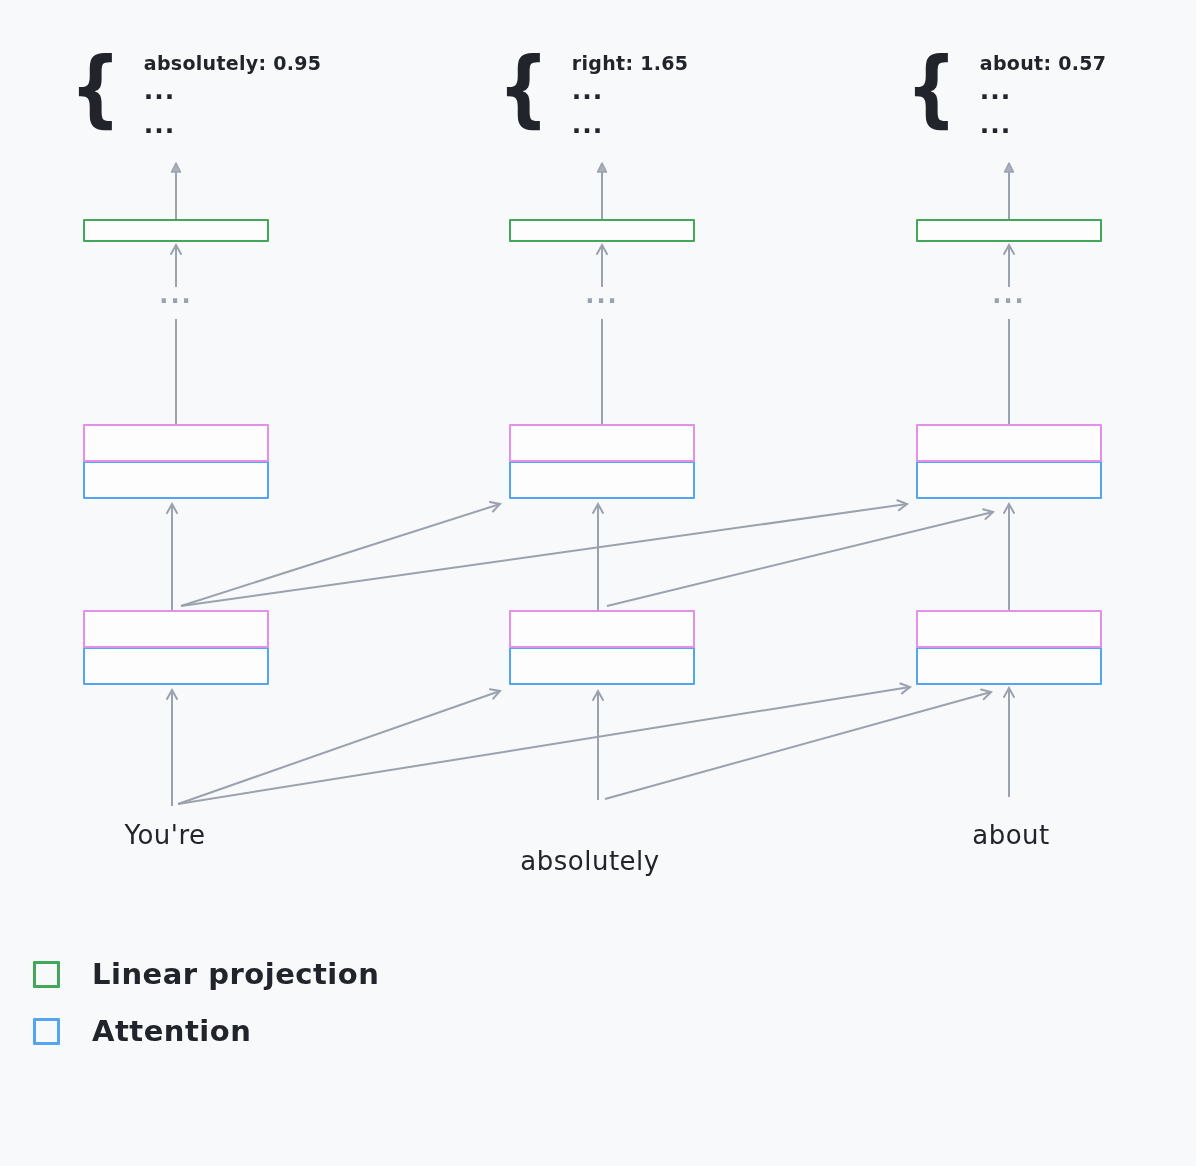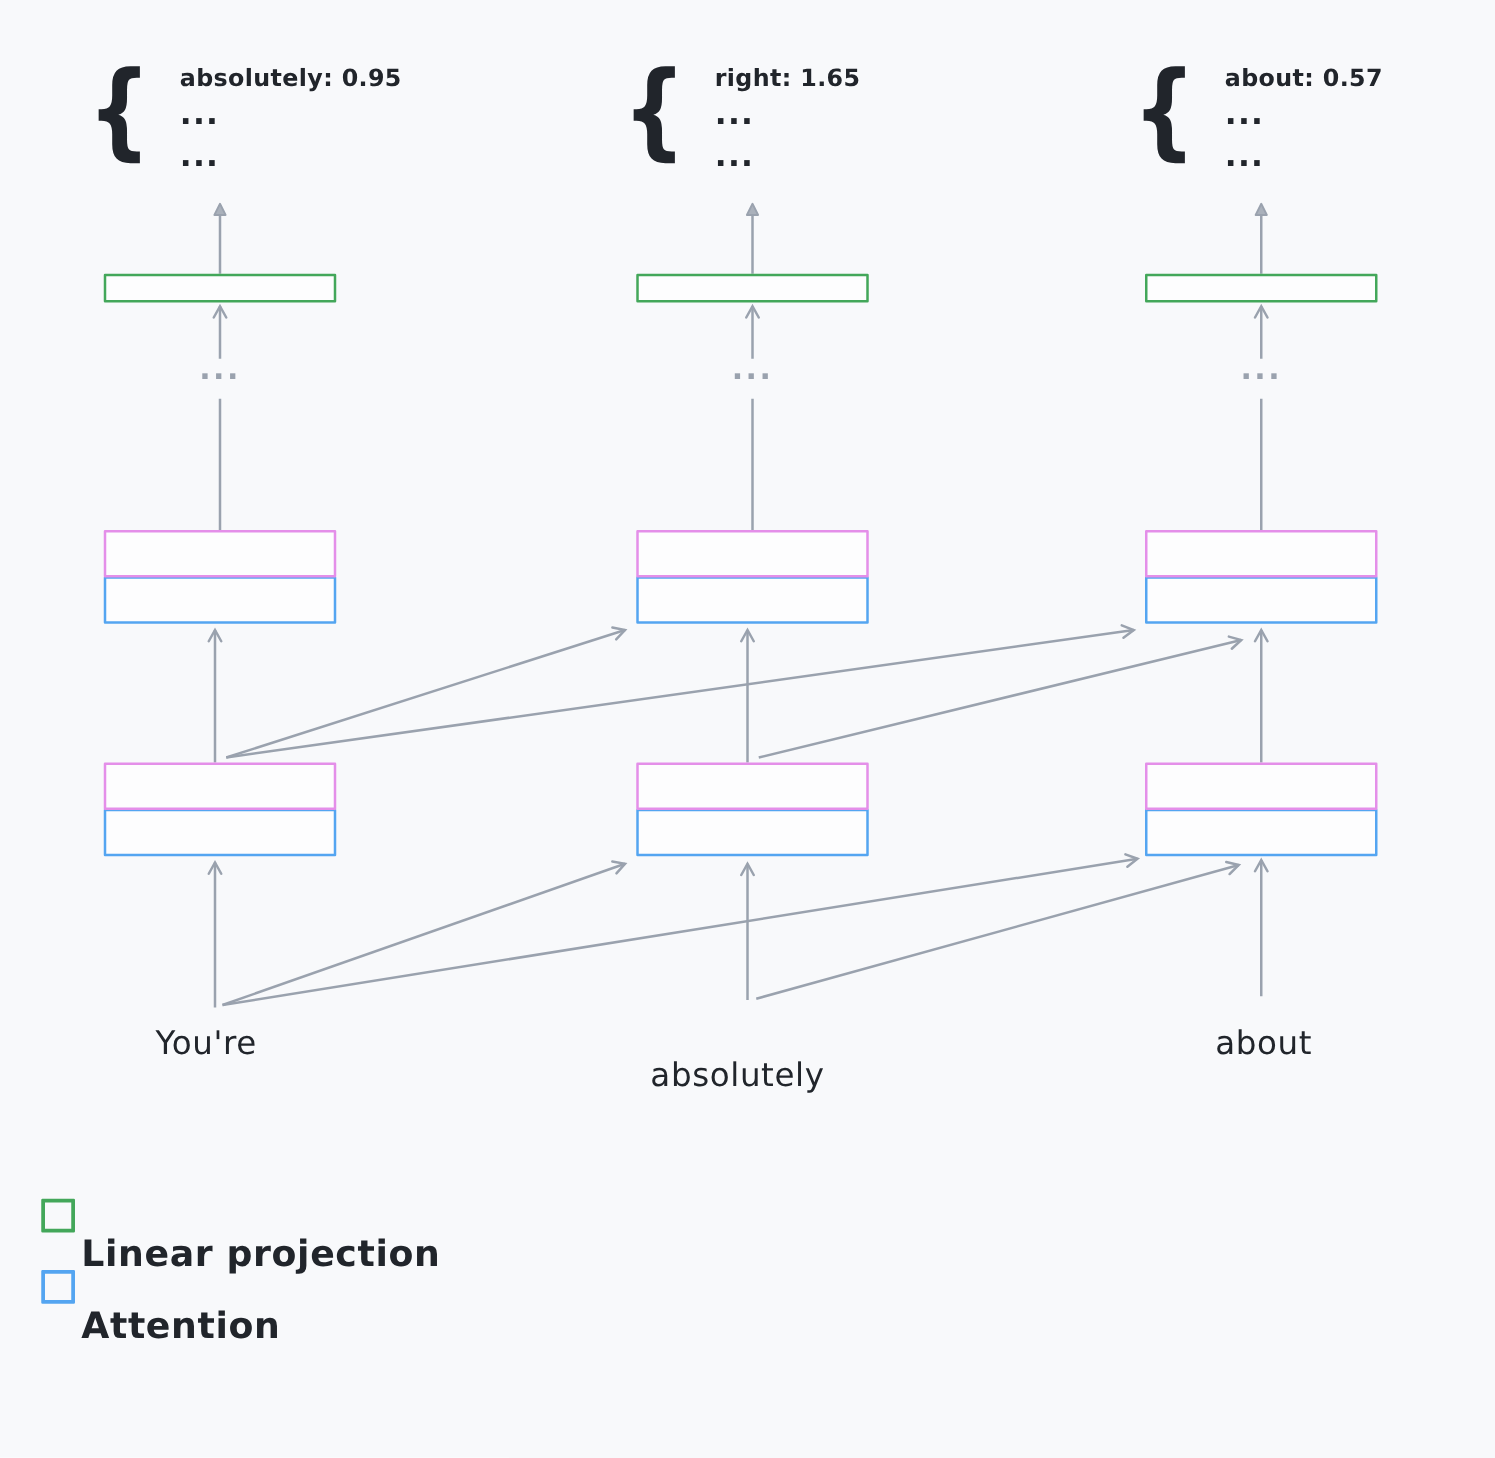--- a/index.html
+++ b/index.html
@@ -32,21 +32,21 @@
   .pred .brace{
     font-size:84px;line-height:80px;font-weight:bold;
     transform:scaleX(.85);transform-origin:left top;
   }
   .pred .rows{margin-left:14px;padding-top:2px;}
   .pred .plabel{font-size:19px;font-weight:bold;letter-spacing:.3px;white-space:nowrap;line-height:26px;}
   .pred .pdots{font-size:25px;font-weight:bold;letter-spacing:1px;line-height:26px;}
   .pred .pdots.r2{margin-top:2px;}
   .pred .pdots.r3{margin-top:8px;}
   .legend{position:absolute;left:33px;top:959px;z-index:4;}
-  .legend-row{display:flex;height:30px;margin-bottom:27px;flex-direction:column;}
+  .legend-row{display:flex;align-items:center;height:30px;margin-bottom:27px;}
   .swatch{
     width:27px;height:27px;box-sizing:border-box;border:3px solid #000;
     background:transparent;flex:0 0 auto;border-radius:1px;
   }
   .swatch.green{border-color:#43a75a;}
   .swatch.mlp{border-color:#e48fe9;}
   .swatch.attn{border-color:#54a5f1;}
   .legend-label{margin-left:32px;font-size:29px;font-weight:bold;letter-spacing:.5px;white-space:nowrap;}
 </style>
 </head>

